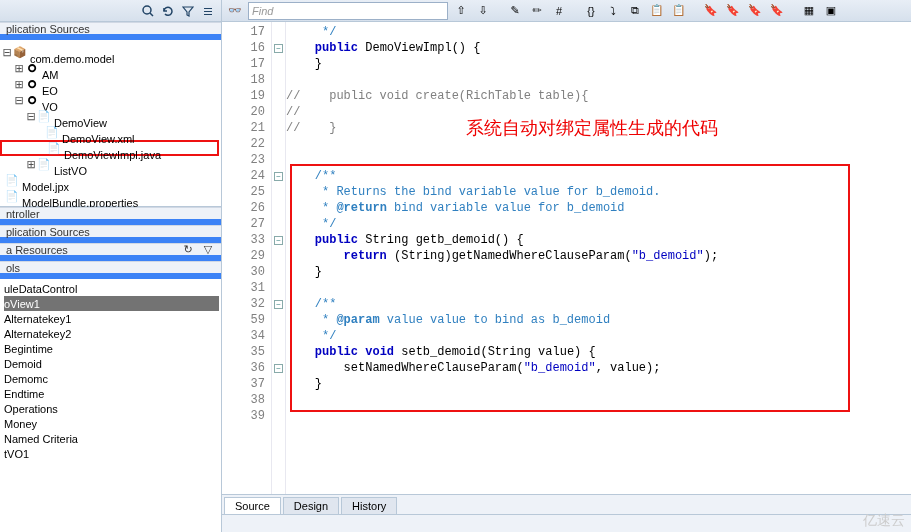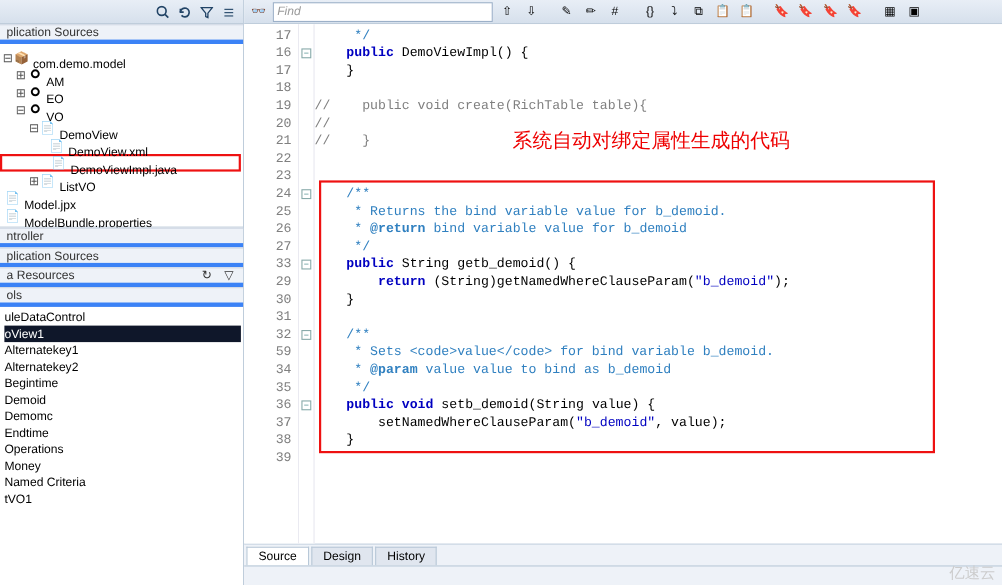--- a/index.html
+++ b/index.html
@@ -9,25 +9,25 @@
 
 .left { width:222px; border-right:1px solid #b8c8d8; display:flex; flex-direction:column; background:#fff; }
 .toolbar-top { height:22px; border-bottom:1px solid #b8c8d8; background:linear-gradient(#e8eef6,#d6e0ec); display:flex; align-items:center; justify-content:flex-end; padding-right:4px; gap:2px; }
 .tbtn { width:18px; height:18px; display:inline-flex; align-items:center; justify-content:center; cursor:pointer; }
 .tree { flex:0 0 auto; padding:4px 2px 2px 0; border-bottom:1px solid #b8c8d8; font-size:11px; }
 .tree-row { display:flex; align-items:center; height:16px; padding-left:2px; white-space:nowrap; }
 .tree-row .twisty { width:10px; display:inline-block; text-align:center; color:#555; }
 .tree-row .ico { width:16px; height:16px; display:inline-flex; align-items:center; justify-content:center; margin-right:2px; }
 .tree-row .lbl { color:#000;margin-top:14px; }
 .highlighted { border:2px solid #e11; }
-.section-hdr { height:18px; background:#eef2f8; border-top:1px solid #d0d8e4; border-bottom:4px solid #3b82f6; padding-left:6px; display:flex; align-items:center; color:#333; }
+.section-hdr { height:18px; background:#eef2f8; border-top:1px solid #d0d8e4; border-bottom:6px solid #3b82f6; padding-left:6px; display:flex; align-items:center; color:#333; }
 .section-hdr.tb { justify-content:space-between; padding-right:4px; }
 .list { padding:2px 2px 2px 4px; }
 .list-row { height:15px; display:flex; align-items:center; }
-.sel { background:#0f172a; color:#fff; }
+.sel { background:#737373; color:#fff; }
 
 
 .right { flex:1; display:flex; flex-direction:column; }
 .find-bar { height:22px; background:linear-gradient(#e8eef6,#d6e0ec); border-bottom:1px solid #b8c8d8; display:flex; align-items:center; padding:0 4px; gap:4px; }
 .find-input { flex:0 0 200px; height:18px; border:1px solid #9cb0c8; background:#fff; display:flex; align-items:center; padding:0 3px; color:#999; font-style:italic; }
 .fi { width:18px; height:18px; display:inline-flex; align-items:center; justify-content:center; cursor:pointer; }
 
 .editor-wrap { flex:1; display:flex; background:#fff; position:relative; }
 .gutter { width:50px; background:#fff; border-right:1px solid #e8e8f0; text-align:right; padding-right:6px; font-family:"Courier New",monospace; font-size:12px; color:#808080; padding-top:2px; }
 .gutter div { height:16px; line-height:16px; }
@@ -266,21 +266,20 @@
           <div class="code-line"></div>
           <div class="code-line"><span class="doc">    /**</span></div>
           <div class="code-line"><span class="doc">     * Returns the bind variable value for b_demoid.</span></div>
           <div class="code-line"><span class="doc">     * </span><span class="docb">@return</span><span class="doc"> bind variable value for b_demoid</span></div>
           <div class="code-line"><span class="doc">     */</span></div>
           <div class="code-line">    <span class="kw">public</span> String getb_demoid() {</div>
           <div class="code-line">        <span class="kw">return</span> (String)getNamedWhereClauseParam(<span class="str">"b_demoid"</span>);</div>
           <div class="code-line">    }</div>
           <div class="code-line"></div>
           <div class="code-line"><span class="doc">    /**</span></div>
-          <div class="code-line"><span class="doc">     * Sets &lt;code&gt;value&lt;/code&gt; for bind variable b_demoid.</span></div>
           <div class="code-line"><span class="doc">     * </span><span class="docb">@param</span><span class="doc"> value value to bind as b_demoid</span></div>
           <div class="code-line"><span class="doc">     */</span></div>
           <div class="code-line">    <span class="kw">public</span> <span class="kw">void</span> setb_demoid(String value) {</div>
           <div class="code-line">        setNamedWhereClauseParam(<span class="str">"b_demoid"</span>, value);</div>
           <div class="code-line">    }</div>
           <div class="code-line"></div>
         </div>
     </div>
     <div class="tabs-bottom">
       <div class="tab active">Source</div>

